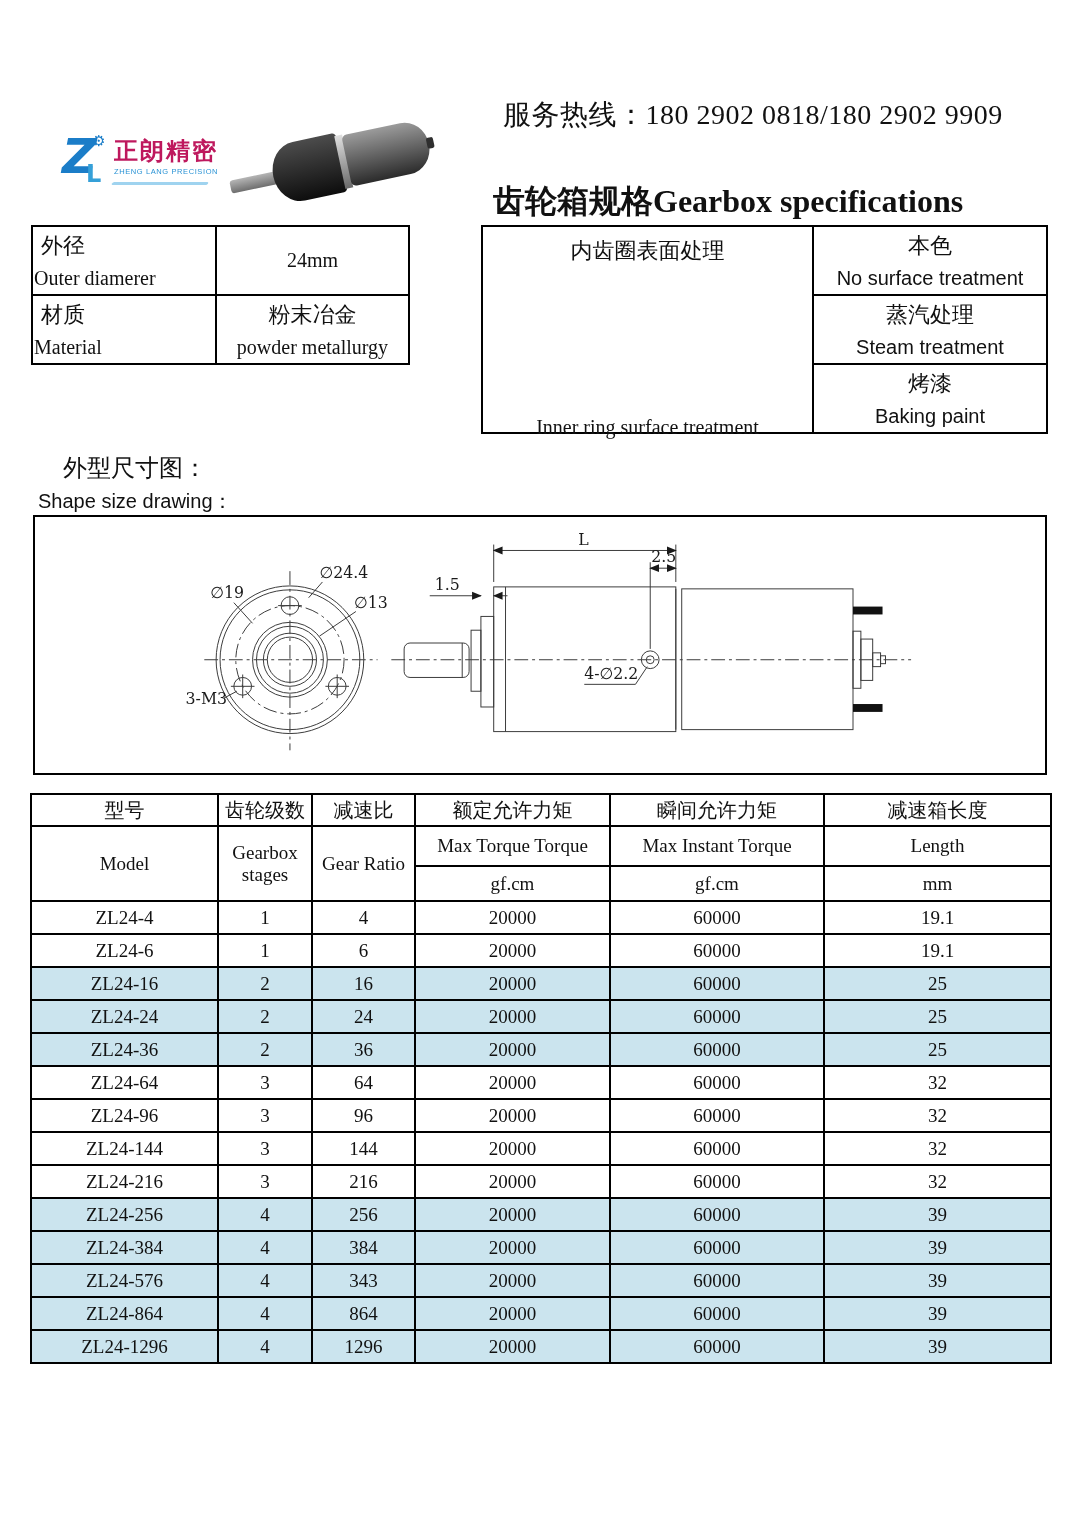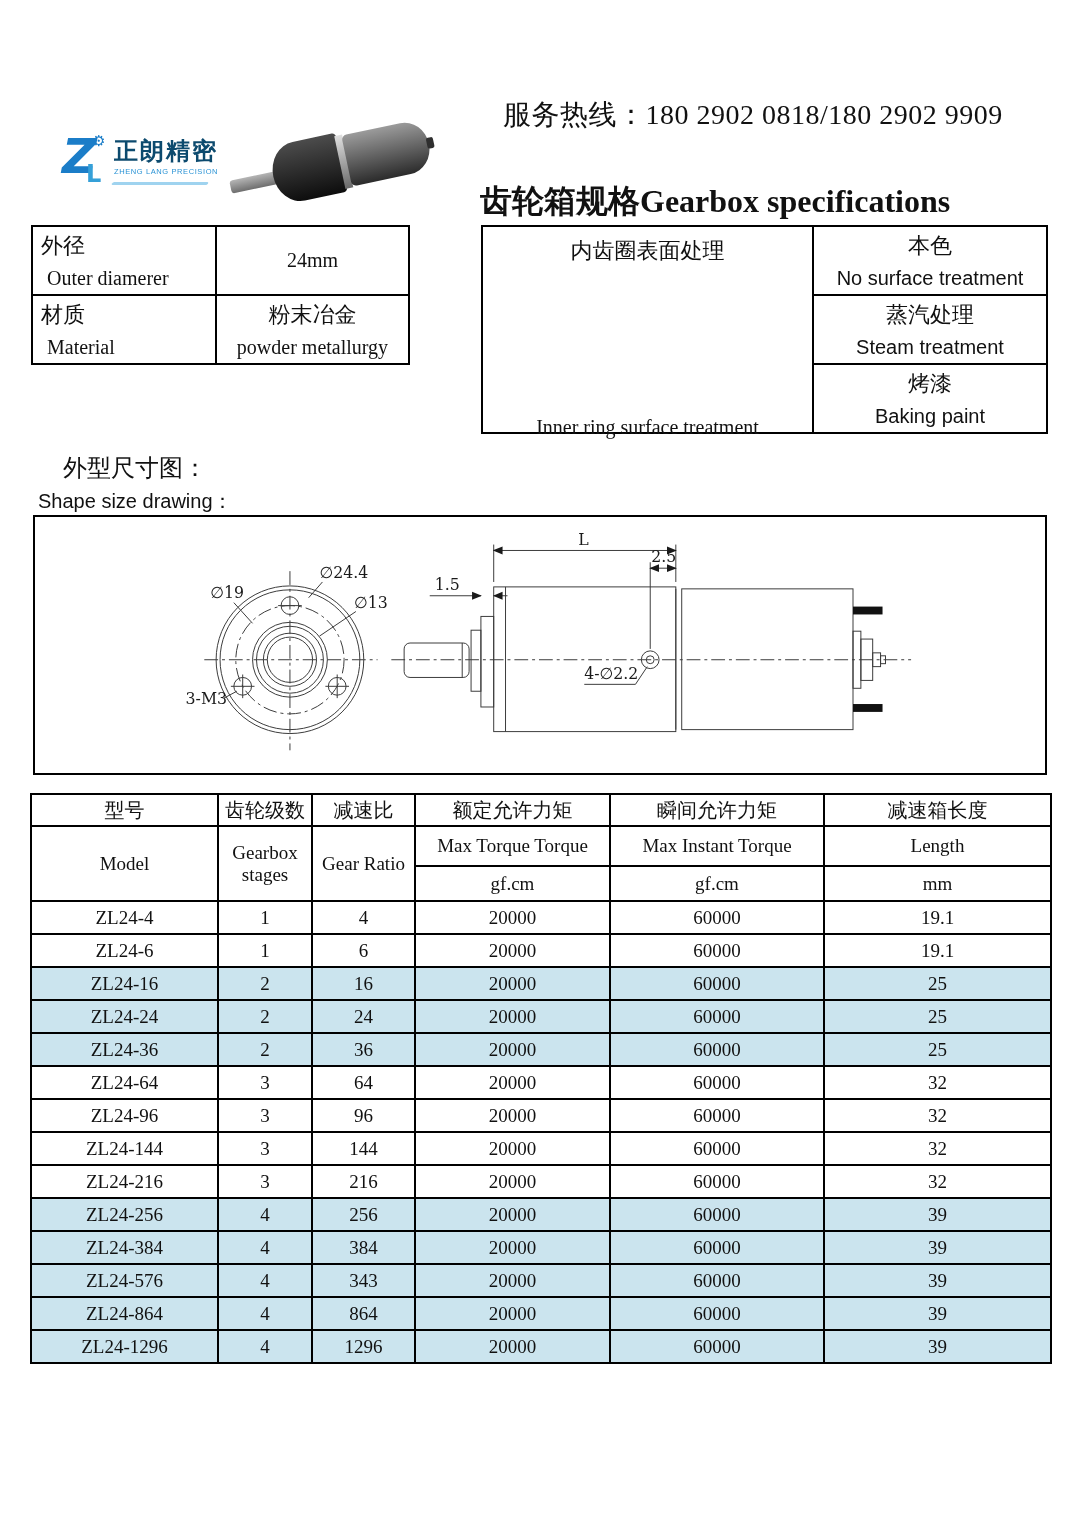--- a/index.html
+++ b/index.html
@@ -10,50 +10,50 @@
 
   
   .logo{left:62px;top:136px;width:150px;height:62px;}
   .logo-mark{position:absolute;left:0;top:0;width:46px;height:56px;}
   .logo-z{position:absolute;left:0;top:-4px;font-family:"DejaVu Sans",sans-serif;font-weight:900;
           font-size:48px;color:#1b7dc8;font-style:italic;line-height:1;}
   .logo-l{position:absolute;left:24px;top:26px;font-family:"DejaVu Sans",sans-serif;font-weight:900;
           font-size:24px;color:#35a0d8;line-height:1;}
   .logo-gear{position:absolute;left:30px;top:-2px;font-size:15px;color:#1b7dc8;line-height:1;}
   .logo-text{position:absolute;left:52px;top:2px;}
-  .logo-zh{font-size:24px;font-weight:bold;color:#0c4a6e;letter-spacing:2px;white-space:nowrap;line-height:1.1;}
+  .logo-zh{font-size:24px;font-weight:bold;color:#be185d;letter-spacing:2px;white-space:nowrap;line-height:1.1;}
   .logo-en{font-size:7.5px;color:#2a93d5;letter-spacing:.6px;white-space:nowrap;margin-top:3px;}
   .logo-swoosh{position:absolute;left:50px;top:46px;width:96px;height:3px;background:#9fd3ef;
                transform:skewX(-30deg);border-radius:2px;}
 
   .photo{left:228px;top:114px;width:210px;height:100px;transform:rotate(-12deg);}
   .photo div{position:absolute;}
   .ph-shaft{left:0;top:45px;width:50px;height:13px;border-radius:3px;
             background:linear-gradient(180deg,#b5b5b5,#6e6e6e);}
   .ph-gearhead{left:44px;top:20px;width:70px;height:60px;border-radius:26px 4px 4px 26px/30px 5px 5px 30px;
             background:linear-gradient(180deg,#4c4c4c,#0d0d0d);}
   .ph-band{left:112px;top:23px;width:8px;height:54px;background:linear-gradient(180deg,#e0e0e0,#6a6a6a);}
   .ph-motor{left:119px;top:24px;width:84px;height:52px;border-radius:5px 24px 24px 5px/5px 26px 26px 5px;
             background:linear-gradient(180deg,#9b9b9b,#2b2b2b);}
   .ph-nub{left:201px;top:44px;width:7px;height:11px;background:#2f2f2f;border-radius:2px;}
 
   .hotline{left:503px;top:96px;width:560px;font-size:28px;white-space:nowrap;letter-spacing:.5px;}
-  .doc-title{left:480px;top:180px;width:560px;font-size:32px;font-weight:bold;white-space:nowrap;}
+  .doc-title{left:493px;top:180px;width:560px;font-size:32px;font-weight:bold;white-space:nowrap;}
 
   
   table{border-collapse:collapse;}
   .spec td{border:2px solid #000;vertical-align:middle;}
   .spec-left{left:31px;top:225px;}
   .spec-left table{width:377px;table-layout:fixed;}
   .spec-left td{height:65px;}
   .cell-2line{display:flex;flex-direction:column;justify-content:space-around;height:100%;padding:2px 0;}
   .cell-2line span{display:block;}
   .cell-2line span:empty{display:none;}
   .lab-zh{font-size:22px;padding-left:7px;}
-  .lab-en{font-size:20px;padding-left:13px;white-space:nowrap;}
+  .lab-en{font-size:20px;padding-left:0;white-space:nowrap;}
   .val{text-align:center;}
   .val .v-zh{font-size:22px;}
   .val .v-en{font-size:20px;white-space:nowrap;}
 
   .spec-right{left:481px;top:225px;}
   .spec-right table{width:565px;table-layout:fixed;}
   .spec-right td{height:65px;}
   .sr-label{height:100%;display:flex;flex-direction:column;justify-content:space-between;
             padding:36px 0 20px 0;text-align:center;}
   .sr-label .lz{font-size:22px;}

